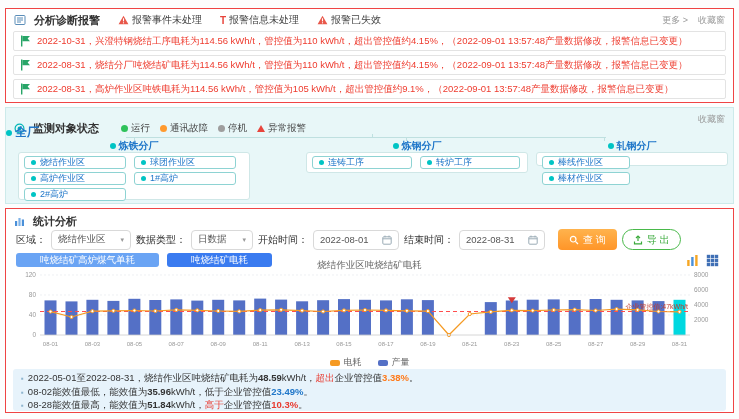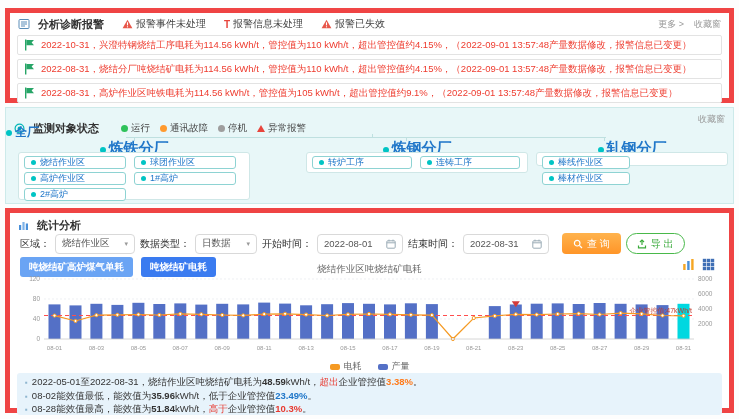--- a/index.html
+++ b/index.html
@@ -1,19 +1,19 @@
 <!DOCTYPE html>
 <html><head>
 <meta charset="utf-8">
 <style>
   * { margin:0; padding:0; box-sizing:border-box; }
   html,body { background:#fff; }
   body { font-family:"Liberation Sans","DejaVu Sans",sans-serif; }
   .screen { position:relative; width:739px; height:419px; background:#fdfdfd; overflow:hidden; }
-  .panel { position:absolute; background:#fff; border:5px solid #ef4444; }
+  .panel { position:absolute; background:#fff; border:1px solid #ef4444; }
 
   
   #alarm-panel { left:5px; top:8px; width:729px; height:95px; }
   .p-head { position:absolute; left:8px; top:3px; height:16px; display:flex; align-items:center; gap:8px; }
   .p-title { font-size:11px; font-weight:bold; color:#333; white-space:nowrap; }
   .tab { display:flex; align-items:center; gap:3px; font-size:10px; color:#444; margin-left:10px; cursor:pointer; white-space:nowrap; }
   .t-icon { font-weight:bold; color:#e8453c; font-size:10px; }
   .head-right { position:absolute; right:8px; top:5px; display:flex; gap:10px; font-size:9px; color:#999;text-align:center; }
   .alarm-row { position:absolute; left:7px; right:7px; height:20px; border:1px solid #e3e3e3; border-radius:2px;
                display:flex; align-items:center; gap:6px; padding:0 6px; background:#fff; overflow:hidden; }
@@ -23,40 +23,40 @@
   #monitor-panel { left:5px; top:107px; width:729px; height:97px; background:#e8f7f8; border:1px solid #cdeaea; }
   .legend { display:flex; align-items:center; gap:10px; margin-left:14px; }
   .leg-item { display:flex; align-items:center; gap:3px; font-size:9.5px; color:#444; }
   .dot { width:7px; height:7px; border-radius:50%; display:inline-block; }
   .d-run { background:#2fc25b; } .d-com { background:#ff9a2e; } .d-stop { background:#9e9e9e; }
   .tri { width:0; height:0; border-left:4px solid transparent; border-right:4px solid transparent; border-bottom:7px solid #e8453c; display:inline-block; }
   .node-root { position:absolute; left:0; right:0; top:16px; text-align:left; font-size:12px; color:#2077c9; font-weight:bold; }
   .ndot { width:6px; height:6px; border-radius:50%; background:#00c4c4; display:inline-block; margin-right:3px; }
   .tree-h { position:absolute; top:29px; left:120px; width:480px; border-top:1px solid #bfe0e0; }
   .tree-v { position:absolute; height:4px; border-left:1px solid #bfe0e0; }
-  .grp-label { position:absolute; top:31px; height:12px; text-align:center; font-size:15px; color:#2077c9; font-weight:bold; }
+  .grp-label { position:absolute; top:31px; height:12px; text-align:center; font-size:10px; color:#2077c9; font-weight:bold; }
   .grp-box { position:absolute; top:44px; background:#fff; border:1px solid #cfe7e7; border-radius:3px; padding:3px 5px;
              display:flex; flex-wrap:wrap; gap:3px 8px; align-content:flex-start; }
   .pill { height:13px; border:1px solid #8ed3d3; border-radius:3px; background:#fff; display:flex; align-items:center; gap:4px;
           padding:0 6px; font-size:9px; color:#2077c9; cursor:pointer; width:102px; }
   .pill .pdot { width:5px; height:5px; border-radius:50%; background:#00c4c4; flex:none; }
   .pill-sm { width:100px; } .pill-xs { width:88px; }
 
   
   #stats-panel { left:5px; top:208px; width:729px; height:205px; }
   .filters { position:absolute; left:10px; top:20px; height:21px; display:flex; align-items:center; gap:5px; font-size:10px; color:#333; }
   .sel, .datebox { height:20px; border:1px solid #d9d9d9; border-radius:4px; background:#fff; display:flex; align-items:center;
                    gap:4px; padding:0 6px; font-size:9.5px; color:#555; cursor:pointer; }
   .chev { font-size:7px; color:#999; margin-left:auto; }
   .btn-query { margin-left:8px; height:21px; border-radius:4px; background:linear-gradient(#ffb34d,#ff9528); color:#fff;
                display:flex; align-items:center; gap:4px; padding:0 11px; font-size:10px; cursor:pointer; border:none; }
   .btn-export { height:21px; border-radius:11px; background:#fff; border:1px solid #49b94a; color:#3aaa3b;
                 display:flex; align-items:center; gap:4px; padding:0 10px; font-size:10px; cursor:pointer; }
   .metric-row { position:absolute; left:10px; top:44px; display:flex; gap:8px; }
-  .mtab { height:20px; border-radius:3px; color:#fff; font-size:9.5px; display:flex; align-items:center; padding:0 9px; cursor:pointer;font-weight:bold; }
+  .mtab { height:14px; border-radius:3px; color:#fff; font-size:9.5px; display:flex; align-items:center; padding:0 24px; cursor:pointer; }
   .mtab-0 { background:#6aa4f4; } .mtab-1 { background:#3a7bf0; }
   .view-icons { position:absolute; right:14px; top:45px; display:flex; gap:7px; }
   .view-icons svg { cursor:pointer; }
   .chart-title { position:absolute; left:0; right:0; top:50px; text-align:center; font-size:9.5px; color:#666; }
   #chart-svg { position:absolute; left:8px; top:62px; }
   .chart-legend { position:absolute; left:0; right:0; top:147px; display:flex; justify-content:center; gap:16px; font-size:9px; color:#666; }
   .lg-item { display:flex; align-items:center; gap:4px; }
   .mk { width:10px; height:6px; border-radius:2px; display:inline-block; }
   .mk-line { background:#f59a23; } .mk-bar { background:#5470c6; }
   .summary { position:absolute; left:7px; right:7px; top:160px; height:42px; background:#e7f3fb; border-radius:3px; padding:3px 8px;
@@ -201,25 +201,25 @@
           <span>1#高炉</span>
         </div>
       <div class="pill">
           <span class="pdot"></span>
           <span>2#高炉</span>
         </div>
     </div>
     <div class="grp-box" style="left:300px;width:222px;height:21px">
       <div class="pill pill-sm">
           <span class="pdot"></span>
+          <span>连铸工序</span>
+        </div>
+      <div class="pill pill-sm">
+          <span class="pdot"></span>
           <span>转炉工序</span>
-        </div>
-      <div class="pill pill-sm">
-          <span class="pdot"></span>
-          <span>连铸工序</span>
         </div>
     </div>
     <div class="grp-box" style="left:530px;width:192px;height:14px">
       <div class="pill pill-xs">
           <span class="pdot"></span>
           <span>棒线作业区</span>
         </div>
       <div class="pill pill-xs">
           <span class="pdot"></span>
           <span>棒材作业区</span>

